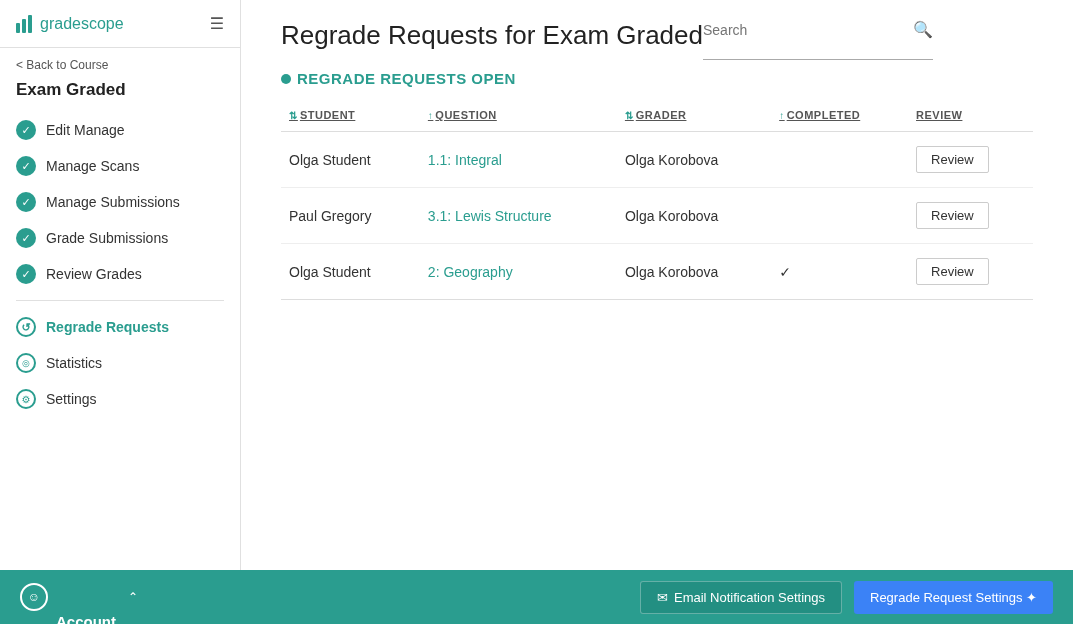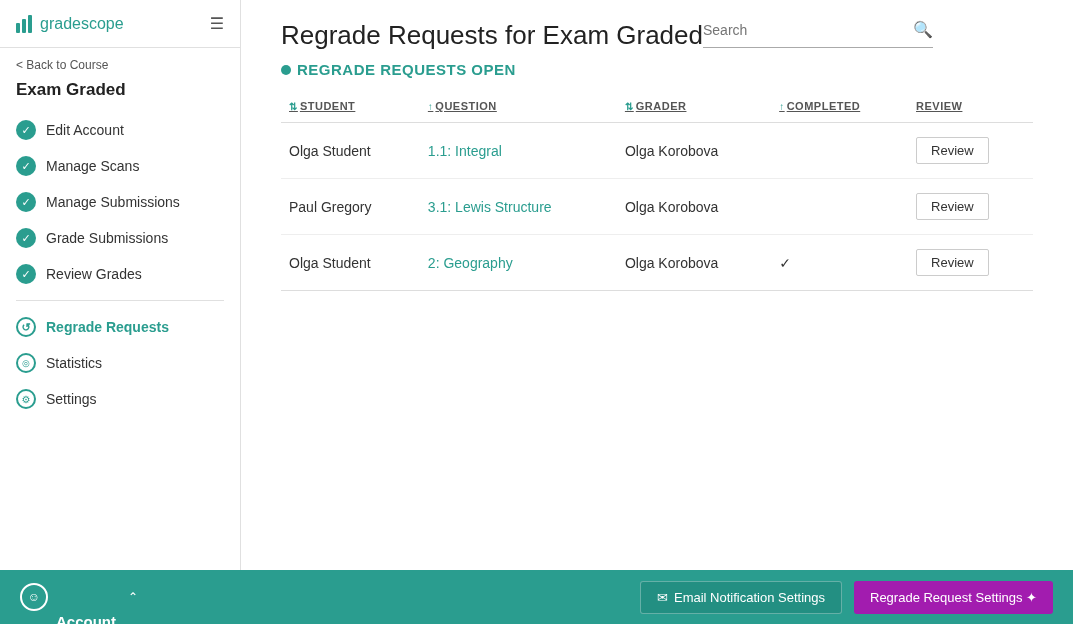--- a/index.html
+++ b/index.html
@@ -133,21 +133,21 @@
     .page-title {
       font-size: 26px;
       font-weight: 400;
       color: #222;
     }
 
     .search-box {
       display: flex;
       align-items: center;
       border-bottom: 1px solid #aaa;
-      padding-bottom: 8px;
+      padding-bottom: 20px;
       gap: 17px;
       width: 230px;
     }
 
     .search-input {
       border: none;
       outline: none;
       font-size: 14px;
       color: #888;
       width: 100%;
@@ -309,21 +309,21 @@
       border: none;
     }
 
     .footer-btn.email-btn {
       background: #238f82;
       color: white;
       border: 1px solid rgba(255,255,255,0.3);
     }
 
     .footer-btn.regrade-btn {
-      background: #a21caf;
+      background: #3b82f6;
       color: white;
     }
   </style>
 </head>
 <body>
 
 <div class="app-container">
 
   <div class="sidebar">
     <div class="sidebar-header">
@@ -334,21 +334,21 @@
       </div>
       <span class="logo-text">gradescope</span>
       <div class="menu-icon">☰</div>
     </div>
 
     <div class="back-link">&lt; Back to Course</div>
     <div class="course-title">Exam Graded</div>
 
     <div class="nav-item">
       <div class="check-icon">✓</div>
-      <span>Edit Account</span>
+      <span>Edit Manage</span>
     </div>
     <div class="nav-item">
       <div class="check-icon">✓</div>
       <span>Manage Scans</span>
     </div>
     <div class="nav-item">
       <div class="check-icon">✓</div>
       <span>Manage Submissions</span>
     </div>
     <div class="nav-item">

